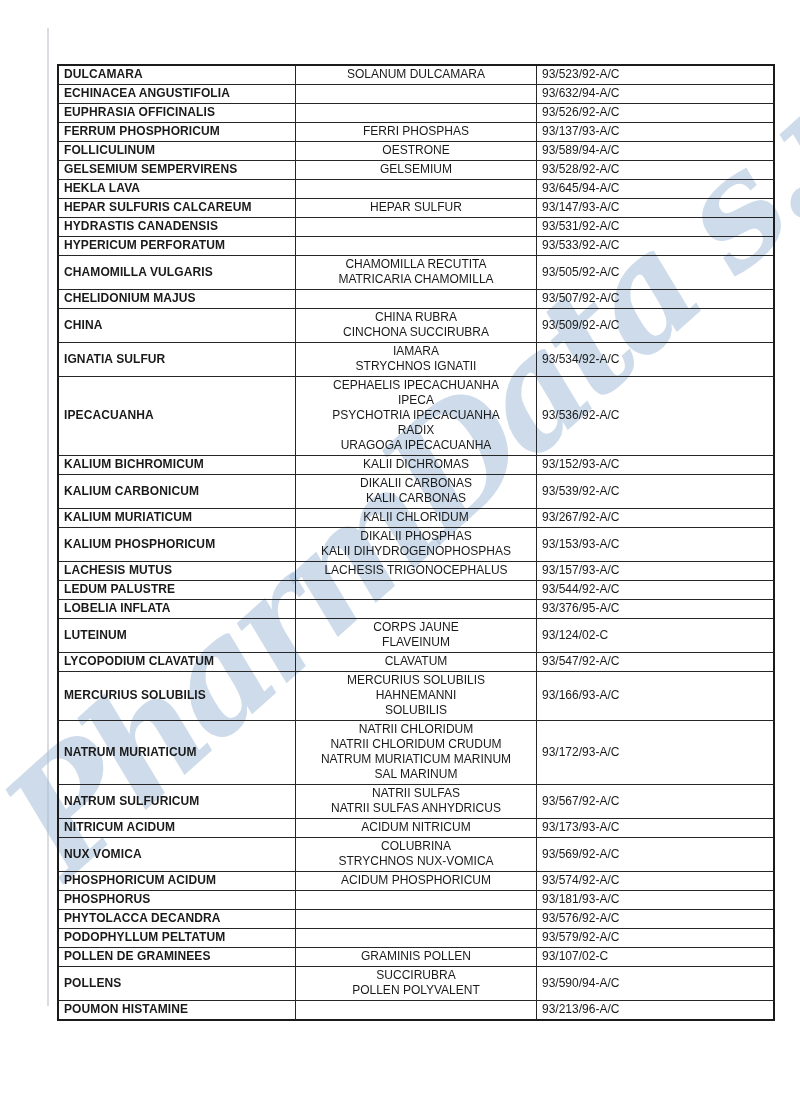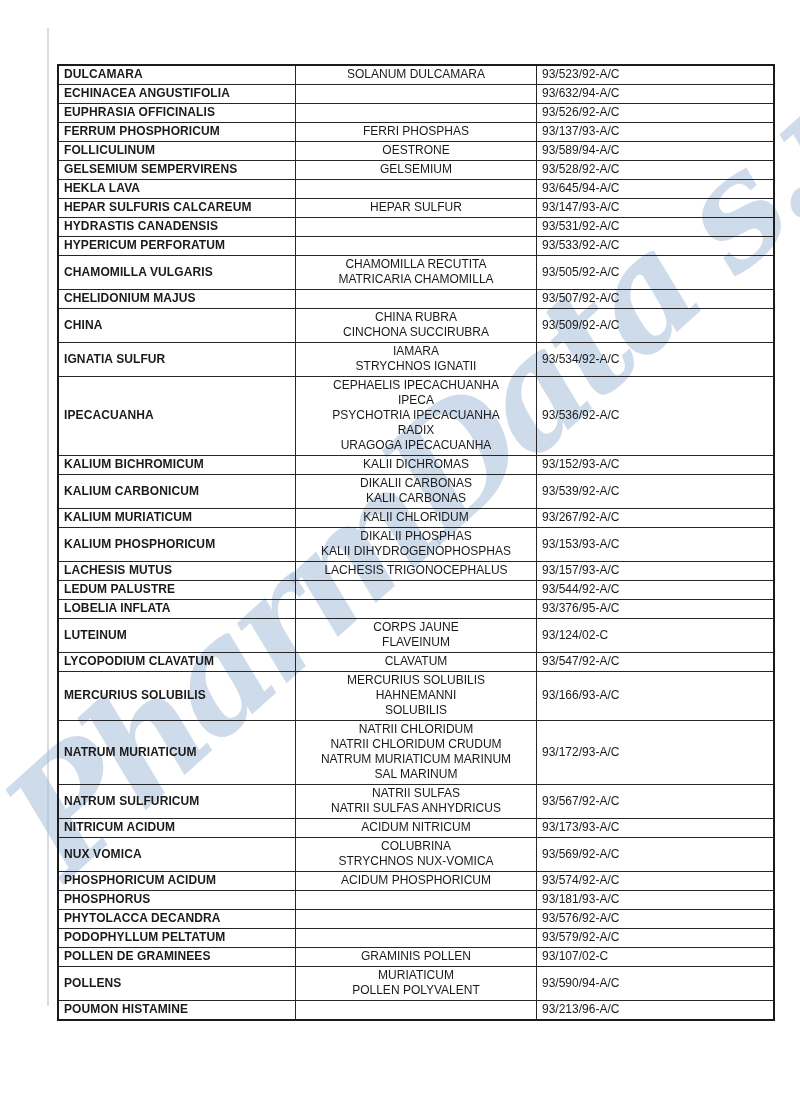--- a/index.html
+++ b/index.html
@@ -328,21 +328,21 @@
         <tr>
           <td class="col-name">POLLEN DE GRAMINEES</td>
           <td class="col-syn">
             <div class="syn-line">GRAMINIS POLLEN</div>
           </td>
           <td class="col-reg">93/107/02-C</td>
         </tr>
         <tr>
           <td class="col-name">POLLENS</td>
           <td class="col-syn">
-            <div class="syn-line">MURIATICUM</div>
+            <div class="syn-line">SUCCIRUBRA</div>
             <div class="syn-line">POLLEN POLYVALENT</div>
           </td>
           <td class="col-reg">93/590/94-A/C</td>
         </tr>
         <tr>
           <td class="col-name">POUMON HISTAMINE</td>
           <td class="col-syn"></td>
           <td class="col-reg">93/213/96-A/C</td>
         </tr>
       </tbody>

